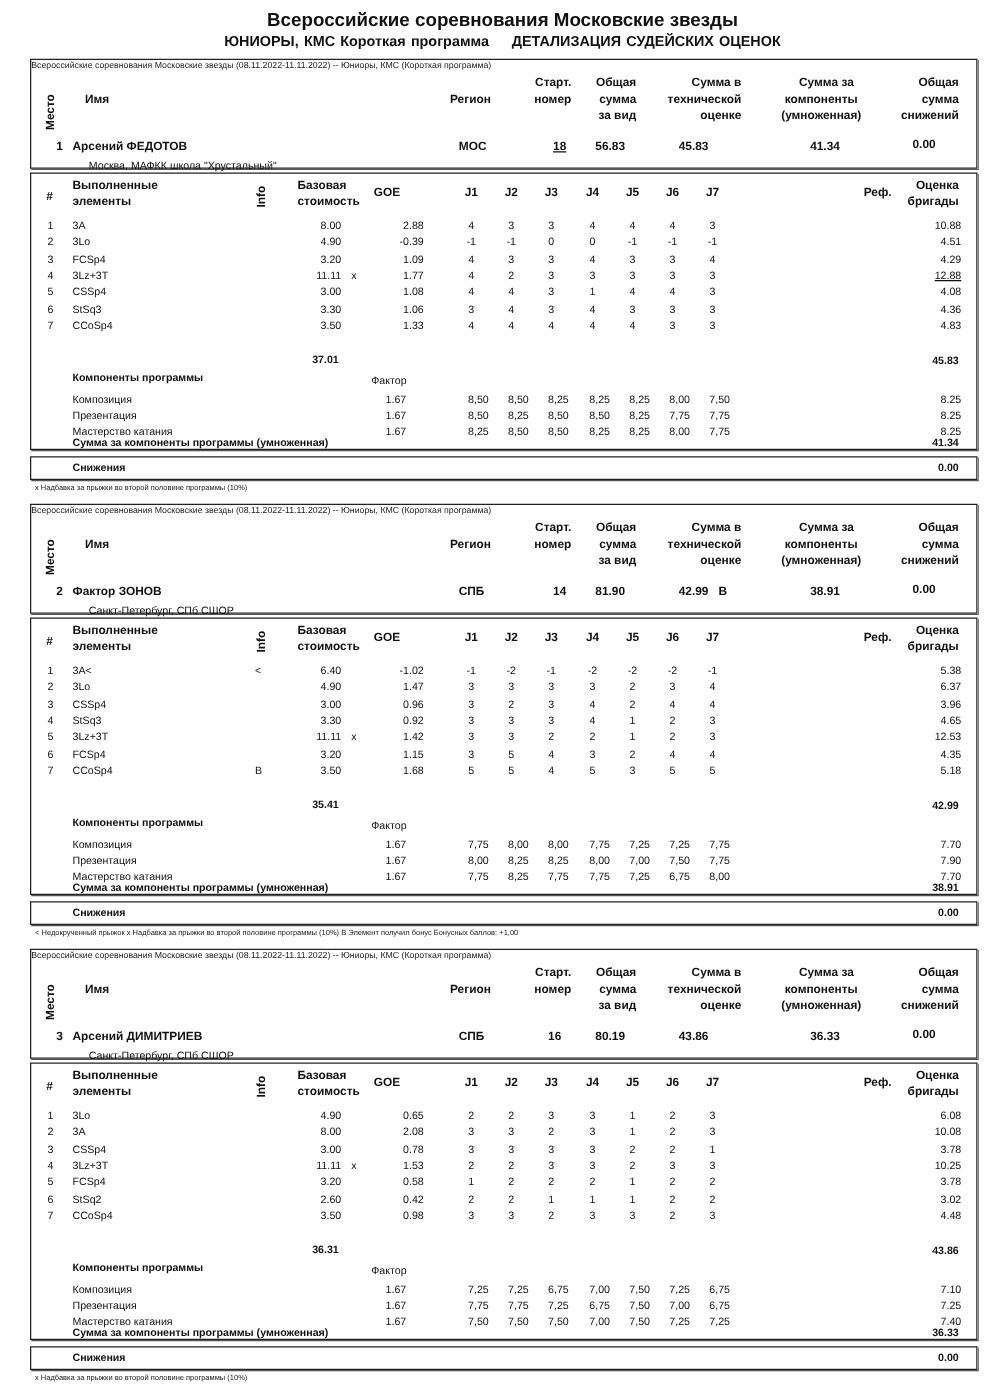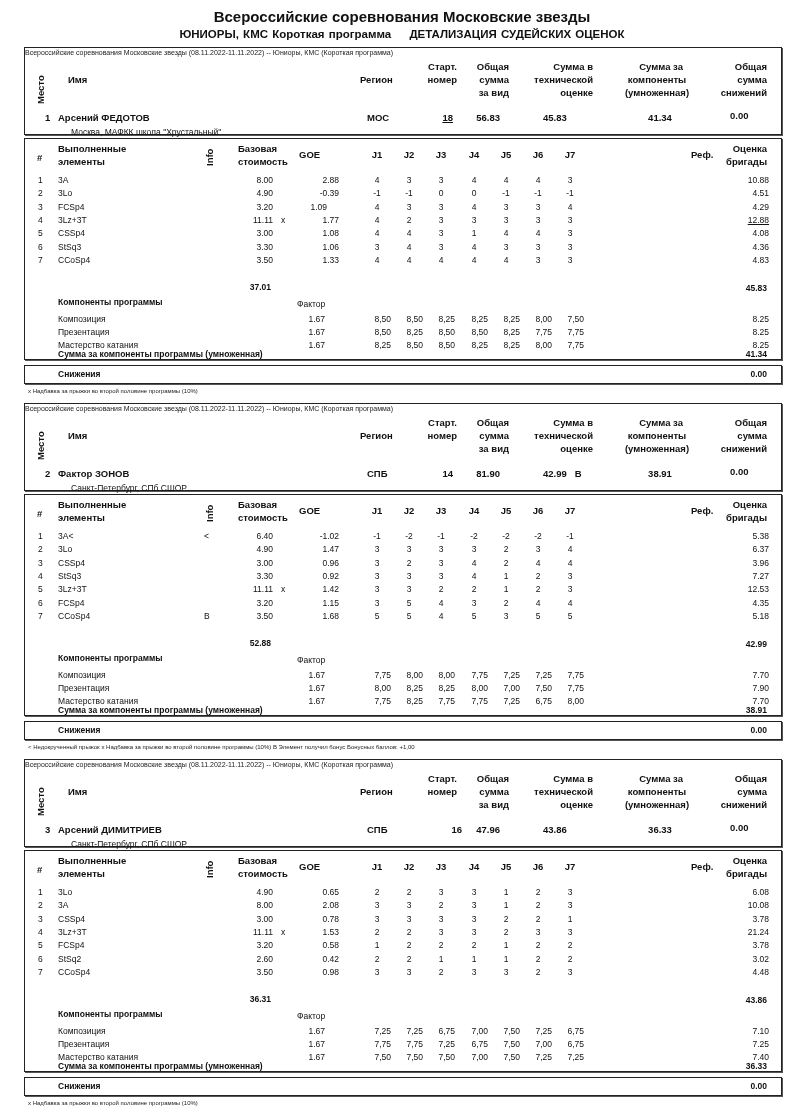--- a/index.html
+++ b/index.html
@@ -136,21 +136,21 @@
             <span class="cell c" style="left: 503px; width: 20px;">-1</span>
             <span class="cell c" style="left: 535px; width: 20px;">-1</span>
             <span class="cell r" style="right: 14px;">4.51</span>
           </div>
           <div class="row" style="top: 62.6px;">
             <span class="cell" style="left: 13px;">3</span>
             <span class="cell" style="left: 33px;">FCSp4</span>
             <span class="cell" style="left: 179px;"></span>
             <span class="cell" style="right: 510px; text-align: right;">3.20</span>
             <span class="cell" style="left: 256px;"></span>
-            <span class="cell" style="right: 456px; text-align: right;">1.09</span>
+            <span class="cell" style="right: 444px; text-align: right;">1.09</span>
             <span class="cell c" style="left: 342px; width: 20px;">4</span>
             <span class="cell c" style="left: 374px; width: 20px;">3</span>
             <span class="cell c" style="left: 406px; width: 20px;">3</span>
             <span class="cell c" style="left: 439px; width: 20px;">4</span>
             <span class="cell c" style="left: 471px; width: 20px;">3</span>
             <span class="cell c" style="left: 503px; width: 20px;">3</span>
             <span class="cell c" style="left: 535px; width: 20px;">4</span>
             <span class="cell r" style="right: 14px;">4.29</span>
           </div>
           <div class="row" style="top: 75.9px;">
@@ -397,21 +397,21 @@
             <span class="cell" style="right: 510px; text-align: right;">3.30</span>
             <span class="cell" style="left: 256px;"></span>
             <span class="cell" style="right: 444px; text-align: right;">0.92</span>
             <span class="cell c" style="left: 342px; width: 20px;">3</span>
             <span class="cell c" style="left: 374px; width: 20px;">3</span>
             <span class="cell c" style="left: 406px; width: 20px;">3</span>
             <span class="cell c" style="left: 439px; width: 20px;">4</span>
             <span class="cell c" style="left: 471px; width: 20px;">1</span>
             <span class="cell c" style="left: 503px; width: 20px;">2</span>
             <span class="cell c" style="left: 535px; width: 20px;">3</span>
-            <span class="cell r" style="right: 14px;">7.27</span>
+            <span class="cell r" style="right: 14px;">4.65</span>
           </div>
           <div class="row" style="top: 89.2px;">
             <span class="cell" style="left: 13px;">5</span>
             <span class="cell" style="left: 33px;">3Lz+3T</span>
             <span class="cell" style="left: 179px;"></span>
             <span class="cell" style="right: 510px; text-align: right;">11.11</span>
             <span class="cell" style="left: 256px;">x</span>
             <span class="cell" style="right: 444px; text-align: right;">1.42</span>
             <span class="cell c" style="left: 342px; width: 20px;">3</span>
             <span class="cell c" style="left: 374px; width: 20px;">3</span>
@@ -448,21 +448,21 @@
             <span class="cell c" style="left: 342px; width: 20px;">5</span>
             <span class="cell c" style="left: 374px; width: 20px;">5</span>
             <span class="cell c" style="left: 406px; width: 20px;">4</span>
             <span class="cell c" style="left: 439px; width: 20px;">5</span>
             <span class="cell c" style="left: 471px; width: 20px;">3</span>
             <span class="cell c" style="left: 503px; width: 20px;">5</span>
             <span class="cell c" style="left: 535px; width: 20px;">5</span>
             <span class="cell r" style="right: 14px;">5.18</span>
           </div>
         </div>
-      <div class="abs bold t8 r" style="right:510px;top:143px;">52.88</div>
+      <div class="abs bold t8 r" style="right:510px;top:143px;">35.41</div>
       <div class="abs bold t8 r" style="right:14px;top:144px;">42.99</div>
 
       <div class="abs bold t8" style="left:33px;top:158px;">Компоненты программы</div>
       <div class="abs t8" style="left:272px;top:160px;">Фактор</div>
       <div class="comp-rows">
           <div class="row" style="top: 175px;">
             <span class="cell" style="left: 33px;">Композиция</span>
             <span class="cell" style="right: 458px; text-align: right;">1.67</span>
             <span class="cell" style="left: 338px; width: 28px; text-align: right;">7,75</span>
             <span class="cell" style="left: 370px; width: 28px; text-align: right;">8,00</span>
@@ -538,22 +538,22 @@
       <div class="abs hdr" style="right:14px;top:12px;">
         <div>Общая</div>
           <div>сумма</div>
           <div>снижений</div>
       </div>
 
       <div class="abs bold t9" style="left:20px;top:64px;">3</div>
       <div class="abs bold t9" style="left:33px;top:64px;">Арсений ДИМИТРИЕВ</div>
       <div class="abs t8" style="left:46px;top:79px;">Санкт-Петербург, СПб СШОР</div>
       <div class="abs bold t9" style="left:342px;top:64px;">СПБ</div>
-      <div class="abs bold t9 r" style="right:319px;top:64px;">16</div>
-      <div class="abs bold t9 r" style="right:281px;top:64px;">47.96</div>
+      <div class="abs bold t9 r" style="right:332px;top:64px;">16</div>
+      <div class="abs bold t9 r" style="right:281px;top:64px;">80.19</div>
       <div class="abs bold t9" style="left:518px;top:64px;"><span>43.86</span><span style="margin-left:8px"></span></div>
       <div class="abs bold t9 c" style="left:610px;width:50px;top:64px;">36.33</div>
       <div class="abs bold t9" style="left:705px;top:62px;">0.00</div>
     </div>
 
     <div class="box els" style="top:91px;height:222px;">
       <div class="abs hdr" style="left:12px;top:12px;">#</div>
       <div class="abs hdr" style="left:33px;top:3px;text-align:left;">
         <div>Выполненные</div>
           <div>элементы</div>
@@ -634,21 +634,21 @@
             <span class="cell" style="right: 510px; text-align: right;">11.11</span>
             <span class="cell" style="left: 256px;">x</span>
             <span class="cell" style="right: 444px; text-align: right;">1.53</span>
             <span class="cell c" style="left: 342px; width: 20px;">2</span>
             <span class="cell c" style="left: 374px; width: 20px;">2</span>
             <span class="cell c" style="left: 406px; width: 20px;">3</span>
             <span class="cell c" style="left: 439px; width: 20px;">3</span>
             <span class="cell c" style="left: 471px; width: 20px;">2</span>
             <span class="cell c" style="left: 503px; width: 20px;">3</span>
             <span class="cell c" style="left: 535px; width: 20px;">3</span>
-            <span class="cell r" style="right: 14px;">21.24</span>
+            <span class="cell r" style="right: 14px;">10.25</span>
           </div>
           <div class="row" style="top: 89.2px;">
             <span class="cell" style="left: 13px;">5</span>
             <span class="cell" style="left: 33px;">FCSp4</span>
             <span class="cell" style="left: 179px;"></span>
             <span class="cell" style="right: 510px; text-align: right;">3.20</span>
             <span class="cell" style="left: 256px;"></span>
             <span class="cell" style="right: 444px; text-align: right;">0.58</span>
             <span class="cell c" style="left: 342px; width: 20px;">1</span>
             <span class="cell c" style="left: 374px; width: 20px;">2</span>

